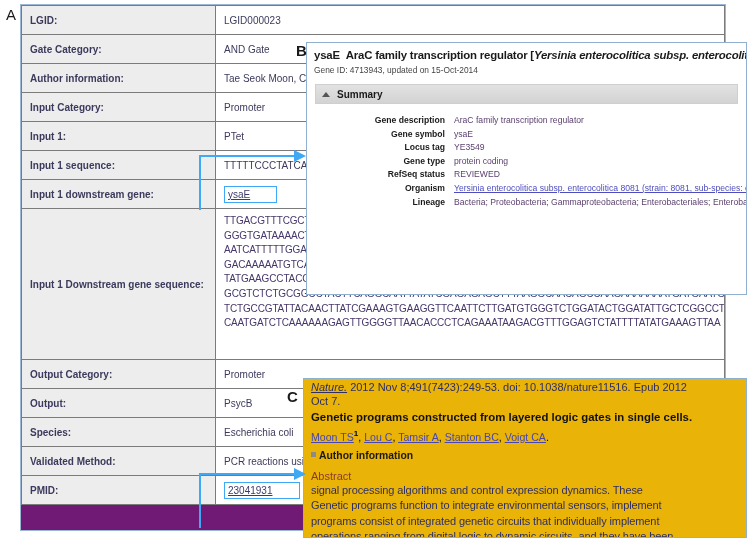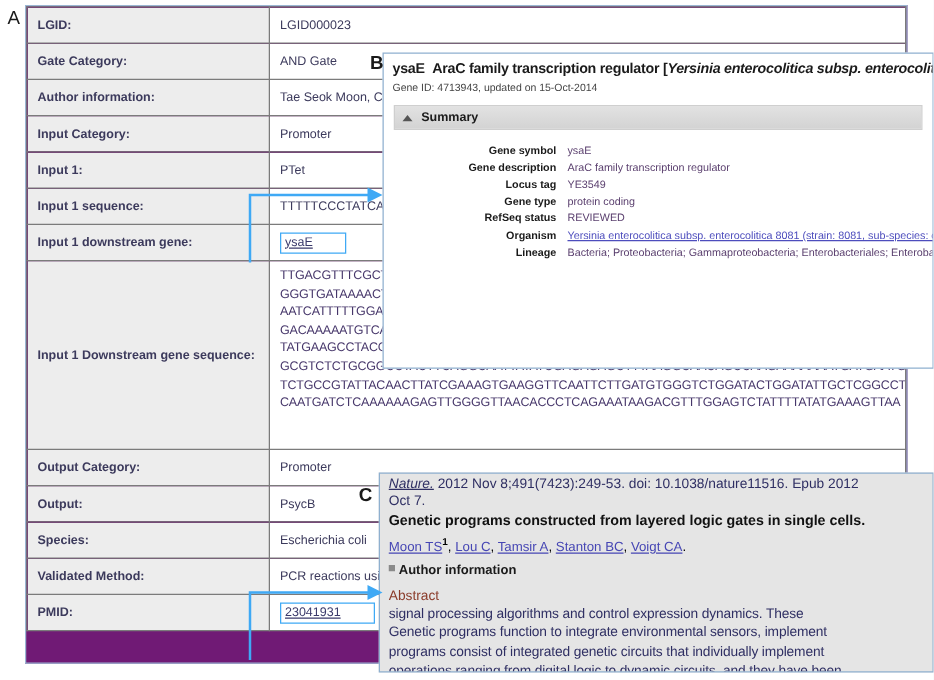--- a/index.html
+++ b/index.html
@@ -172,21 +172,21 @@
     text-decoration: underline;
   }
 
   
   #pubmed-panel {
     position: absolute;
     left: 303px;
     top: 378px;
     width: 444px;
     height: 160px;
-    background: #e5e5e5;
+    background: #eab308;
     border: 1px solid #8fb0cf;
     box-sizing: border-box;
     z-index: 20;
     overflow: hidden;
     padding: 1px 6px 0 7px;
   }
   #pm-cite {
     font-size: 11px;
     color: #2f2f63;
     line-height: 14px;
@@ -338,26 +338,26 @@
     <div id="gene-title">
       <span>ysaE</span>&nbsp;&nbsp;<span>AraC family transcription regulator [</span><span class="sp">Yersinia enterocolitica subsp. enterocolitica 8081</span>
     </div>
     <div id="gene-subtitle">Gene ID: 4713943, updated on 15-Oct-2014</div>
     <div id="summary-bar">
       <span class="tri"></span>
       <span class="txt">Summary</span>
     </div>
     <div id="gene-fields">
         <div class="row">
+          <div class="k">Gene description</div>
+          <div class="v">AraC family transcription regulator</div>
+        </div>
+        <div class="row">
           <div class="k">Gene symbol</div>
           <div class="v">ysaE</div>
-        </div>
-        <div class="row">
-          <div class="k">Gene description</div>
-          <div class="v">AraC family transcription regulator</div>
         </div>
         <div class="row">
           <div class="k">Locus tag</div>
           <div class="v">YE3549</div>
         </div>
         <div class="row">
           <div class="k">Gene type</div>
           <div class="v">protein coding</div>
         </div>
         <div class="row">

